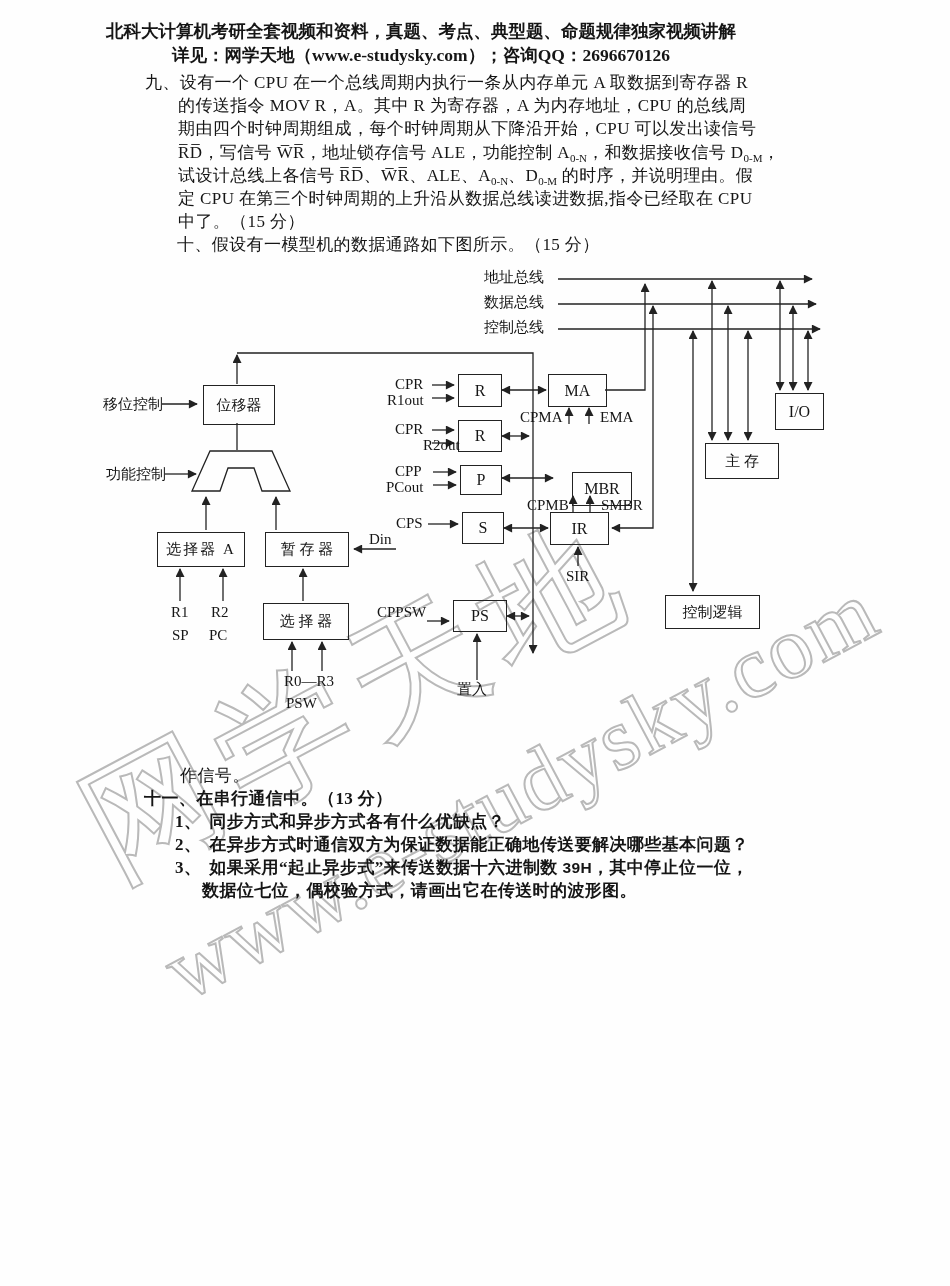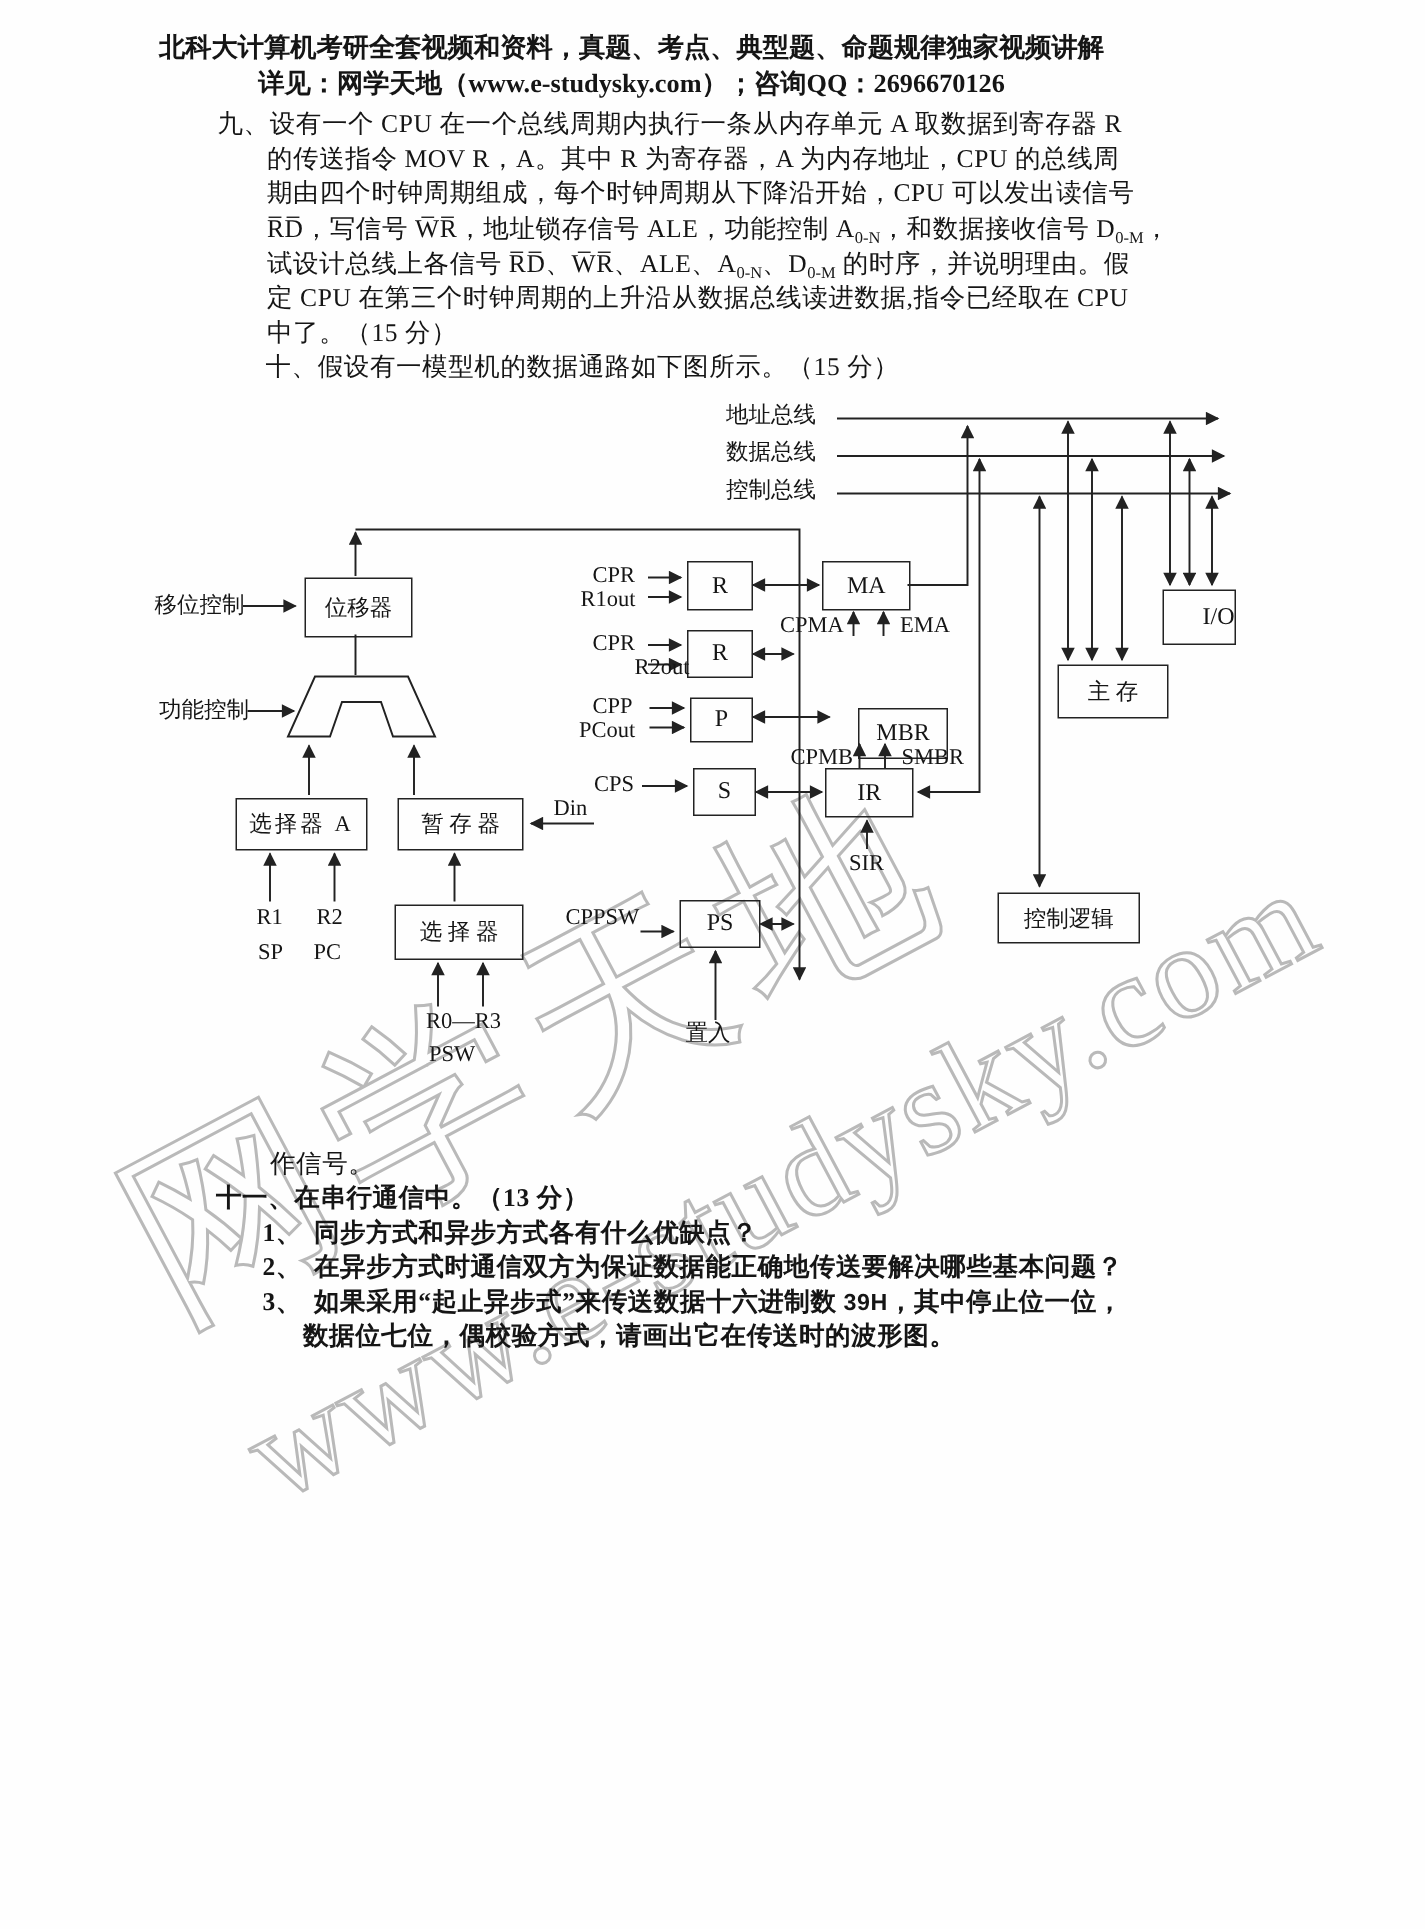--- a/index.html
+++ b/index.html
@@ -146,21 +146,21 @@
     </div>
   <div class="bx latin" style="left:572px;top:460px;width:58px;height:32px;margin-top:12px;">
       <span>MBR</span>
     </div>
   <div class="bx latin" style="left:550px;top:512px;width:57px;height:31px;">
       <span>IR</span>
     </div>
   <div class="bx" style="left:705px;top:443px;width:72px;height:34px;">
       <span>主  存</span>
     </div>
-  <div class="bx latin" style="left:775px;top:393px;width:47px;height:35px;justify-content:flex-end;">
+  <div class="bx latin" style="left:775px;top:393px;width:47px;height:35px;">
       <span>I/O</span>
     </div>
   <div class="bx" style="left:665px;top:595px;width:93px;height:32px;">
       <span>控制逻辑</span>
     </div>
 
   <div class="dl" style="left:484px;top:269px;">地址总线</div>
   <div class="dl" style="left:484px;top:294px;">数据总线</div>
   <div class="dl" style="left:484px;top:319px;">控制总线</div>
   <div class="dl" style="left:103px;top:396px;">移位控制</div>

